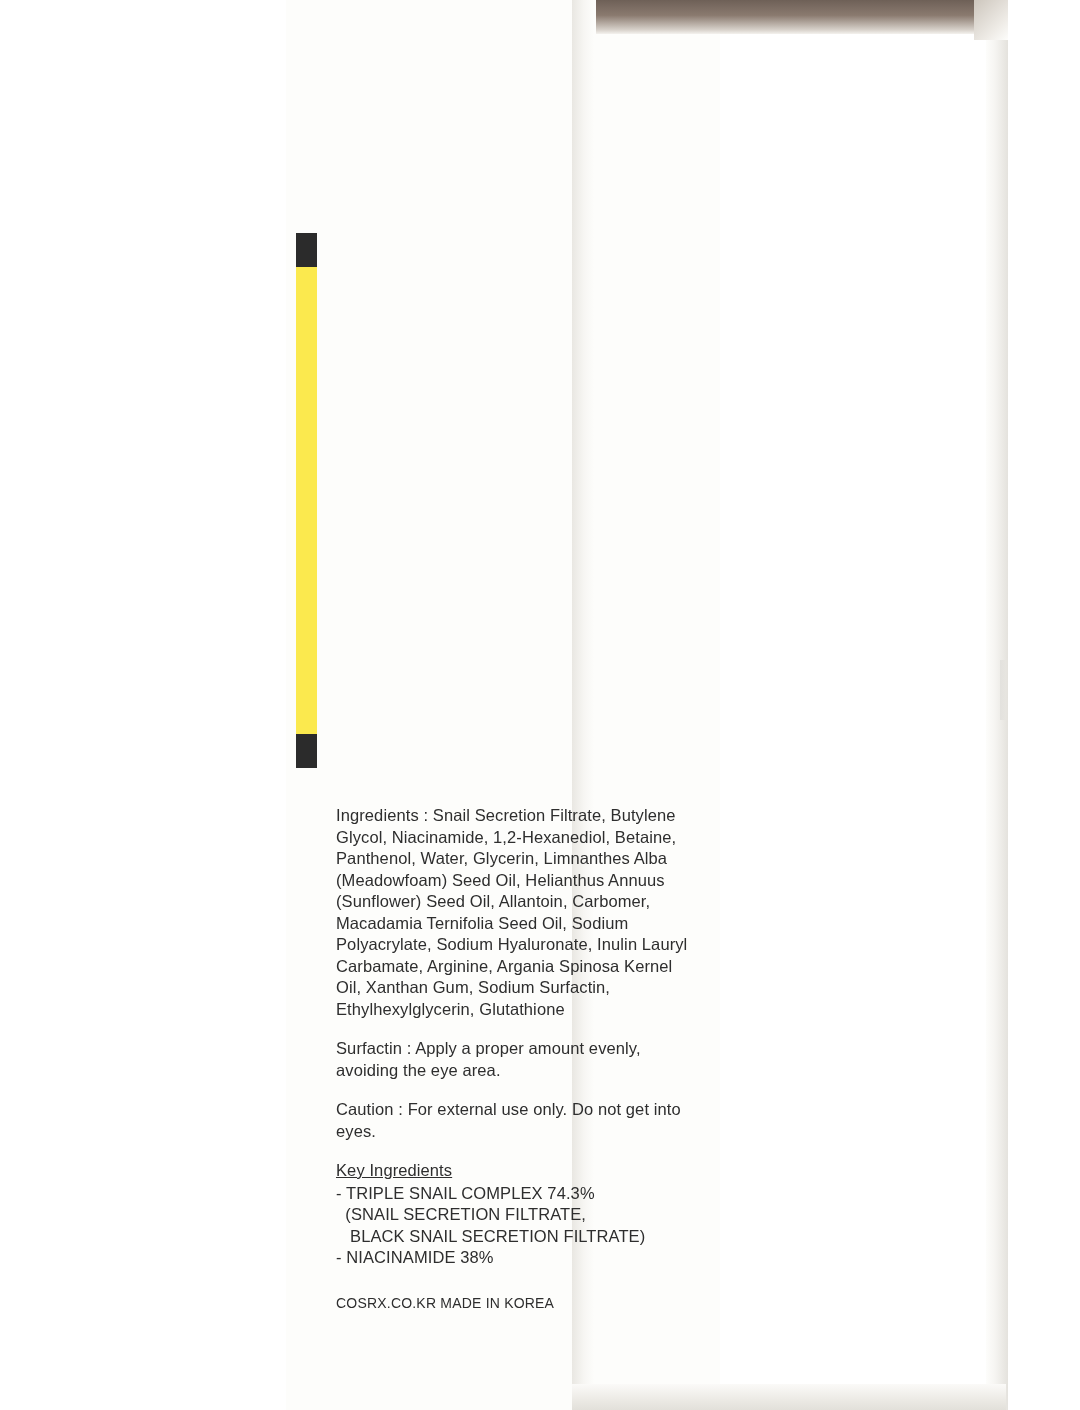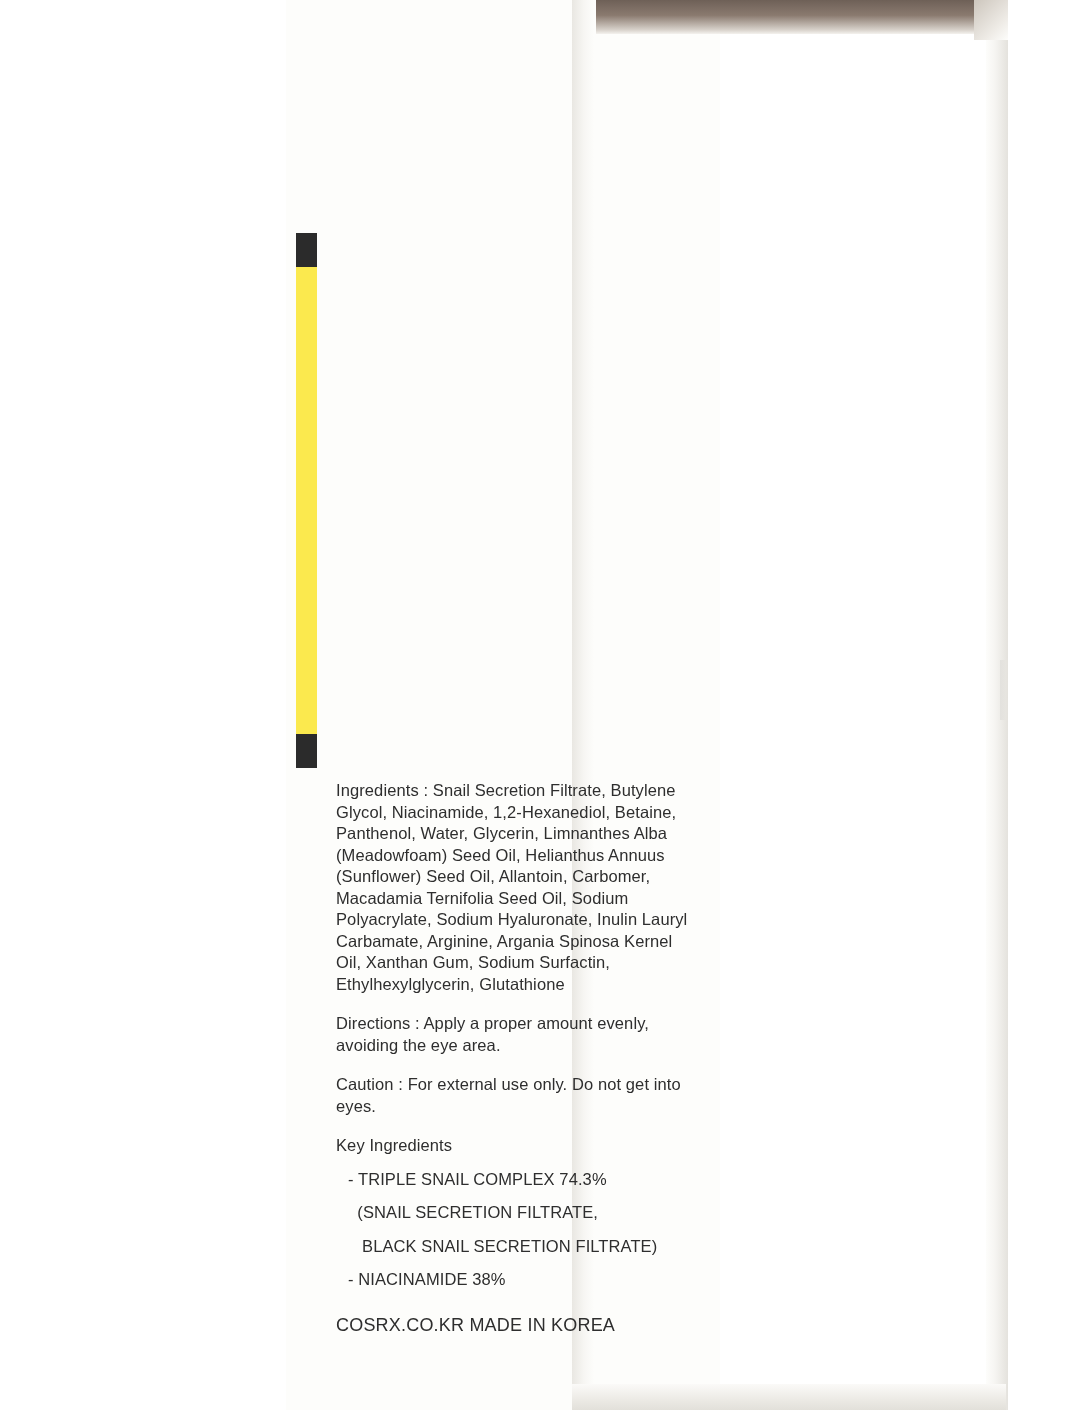--- a/index.html
+++ b/index.html
@@ -102,47 +102,48 @@
     top: 660px;
     width: 6px;
     height: 60px;
     background: linear-gradient(to right, rgba(0,0,0,0.05), rgba(0,0,0,0));
   }
 
   
   #text-panel {
     position: absolute;
     left: 336px;
-    top: 780px;
+    top: 805px;
     width: 360px;
     color: #2e2e2e;
     font-size: 16.5px;
     line-height: 21.5px;
     letter-spacing: 0.1px;
   }
   .para {
     margin: 0 0 18px 0;
     white-space: pre-wrap;
   }
   .para .lbl { }
   #key-ingredients-block {
     margin: 0 0 20px 0;
   }
   #key-ingredients-title {
     margin: 0 0 1px 0;
+    text-decoration: underline;
   }
   .key-line {
-    margin: 12px;
+    margin: 0;
     white-space: pre;
     font-size: 16.5px;
     line-height: 21.5px;
   }
   #footer-line {
     margin: 24px 0 0 0;
-    font-size: 18px;
+    font-size: 14px;
     letter-spacing: 0.2px;
   }
 </style>
 </head>
 <body>
 
 <div id="product-box">
   <div id="box-left-edge"></div>
   <div id="box-right-edge"></div>
   <div id="box-top-flap"></div>
@@ -154,21 +155,21 @@
 <div id="spine-stripe">
   <div class="stripe-yellow"></div>
   <div class="stripe-cap top"></div>
   <div class="stripe-cap bottom"></div>
 </div>
 
 <div id="text-panel">
 
   <p class="para"><span class="lbl">Ingredients : </span><span>Snail Secretion Filtrate, Butylene Glycol, Niacinamide, 1,2-Hexanediol, Betaine, Panthenol, Water, Glycerin, Limnanthes Alba (Meadowfoam) Seed Oil, Helianthus Annuus (Sunflower) Seed Oil, Allantoin, Carbomer, Macadamia Ternifolia Seed Oil, Sodium Polyacrylate, Sodium Hyaluronate, Inulin Lauryl Carbamate, Arginine, Argania Spinosa Kernel Oil, Xanthan Gum, Sodium Surfactin, Ethylhexylglycerin, Glutathione</span></p>
 
-  <p class="para"><span class="lbl">Directions : </span><span>Apply a proper amount evenly, avoiding the eye area.</span></p>
+  <p class="para"><span class="lbl">Surfactin : </span><span>Apply a proper amount evenly, avoiding the eye area.</span></p>
 
   <p class="para"><span class="lbl">Caution : </span><span>For external use only. Do not get into eyes.</span></p>
 
   <div id="key-ingredients-block">
     <p id="key-ingredients-title">Key Ingredients</p>
     <p class="key-line">- TRIPLE SNAIL COMPLEX 74.3%</p>
     <p class="key-line">  (SNAIL SECRETION FILTRATE,</p>
     <p class="key-line">   BLACK SNAIL SECRETION FILTRATE)</p>
     <p class="key-line">- NIACINAMIDE 38%</p>
   </div>

